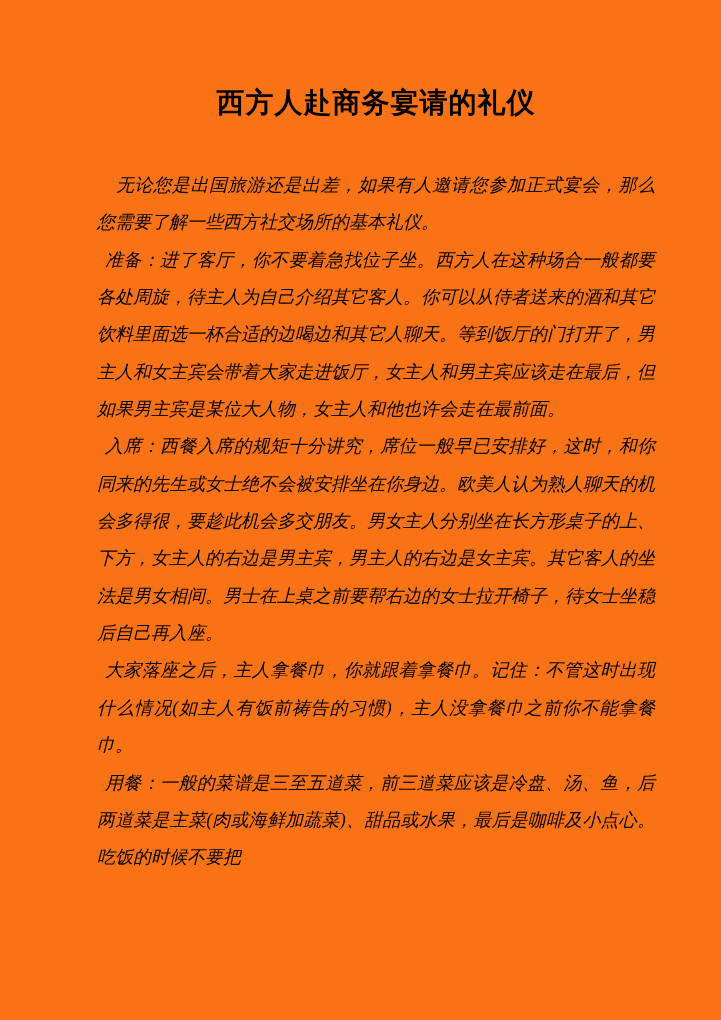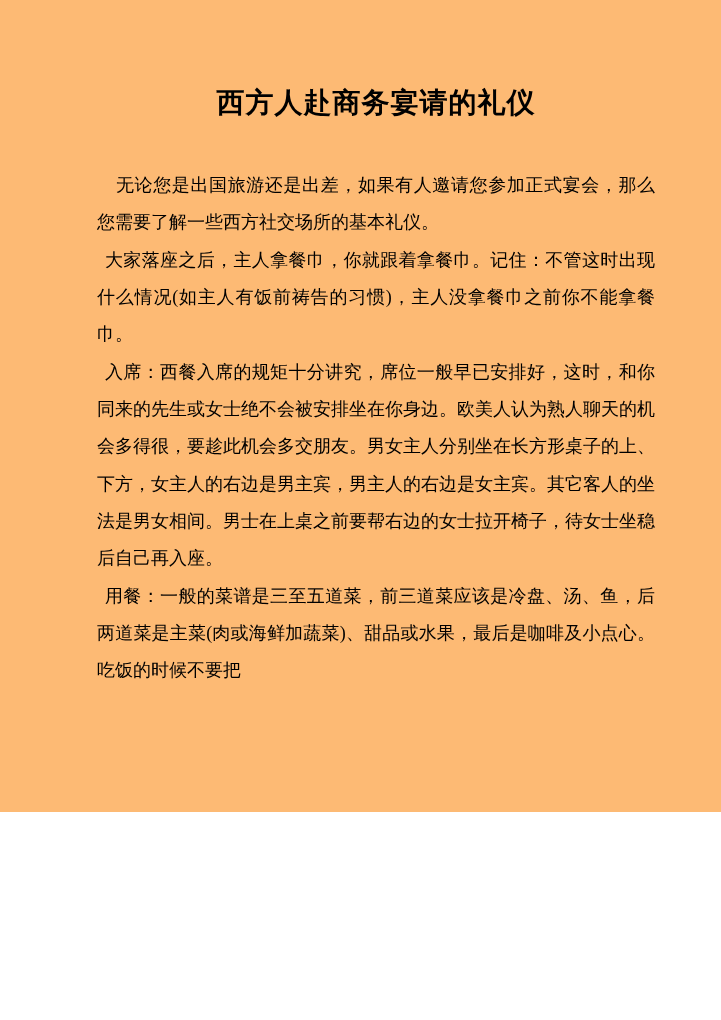--- a/index.html
+++ b/index.html
@@ -10,52 +10,54 @@
   body {
     width: 721px;
     height: 1020px;
     overflow: hidden;
     font-family: "Liberation Serif", "DejaVu Serif", serif;
     color: #000000;
   }
   .page {
     box-sizing: border-box;
     width: 721px;
-    height: 812px;
+    height: 1020px;
     padding: 84px 66px 0 97px;
-    background: #fdba74;
+    background: #f97316;
   }
   .doc-title {
     margin: 0;
     font-size: 28px;
     line-height: 38px;
     font-weight: bold;
     text-align: center;
     color: #000000;
     letter-spacing: 1px;
   }
   .doc-body {
     margin-top: 45px;
   }
   .doc-body p {
     margin: 0;
     font-size: 18px;
     line-height: 37.35px;
     text-align: justify;
     word-break: break-all;
     color: #000000;
+    font-style: italic;
   }
   .p-intro { text-indent: 19px; }
   .p-label { text-indent: 8px; }
 </style>
 </head>
 <body>
 
 <div class="page">
   <h1 class="doc-title">西方人赴商务宴请的礼仪</h1>
 
   <div class="doc-body">
     <p class="p-intro">无论您是出国旅游还是出差，如果有人邀请您参加正式宴会，那么您需要了解一些西方社交场所的基本礼仪。</p>
+    <p class="p-label">准备：进了客厅，你不要着急找位子坐。西方人在这种场合一般都要各处周旋，待主人为自己介绍其它客人。你可以从侍者送来的酒和其它饮料里面选一杯合适的边喝边和其它人聊天。等到饭厅的门打开了，男主人和女主宾会带着大家走进饭厅，女主人和男主宾应该走在最后，但如果男主宾是某位大人物，女主人和他也许会走在最前面。</p>
+    <p class="p-label">入席：西餐入席的规矩十分讲究，席位一般早已安排好，这时，和你同来的先生或女士绝不会被安排坐在你身边。欧美人认为熟人聊天的机会多得很，要趁此机会多交朋友。男女主人分别坐在长方形桌子的上、下方，女主人的右边是男主宾，男主人的右边是女主宾。其它客人的坐法是男女相间。男士在上桌之前要帮右边的女士拉开椅子，待女士坐稳后自己再入座。</p>
     <p class="p-label">大家落座之后，主人拿餐巾，你就跟着拿餐巾。记住：不管这时出现什么情况(如主人有饭前祷告的习惯)，主人没拿餐巾之前你不能拿餐巾。</p>
-    <p class="p-label">入席：西餐入席的规矩十分讲究，席位一般早已安排好，这时，和你同来的先生或女士绝不会被安排坐在你身边。欧美人认为熟人聊天的机会多得很，要趁此机会多交朋友。男女主人分别坐在长方形桌子的上、下方，女主人的右边是男主宾，男主人的右边是女主宾。其它客人的坐法是男女相间。男士在上桌之前要帮右边的女士拉开椅子，待女士坐稳后自己再入座。</p>
     <p class="p-label">用餐：一般的菜谱是三至五道菜，前三道菜应该是冷盘、汤、鱼，后两道菜是主菜(肉或海鲜加蔬菜)、甜品或水果，最后是咖啡及小点心。吃饭的时候不要把</p>
   </div>
 </div>
 
 </body></html>

